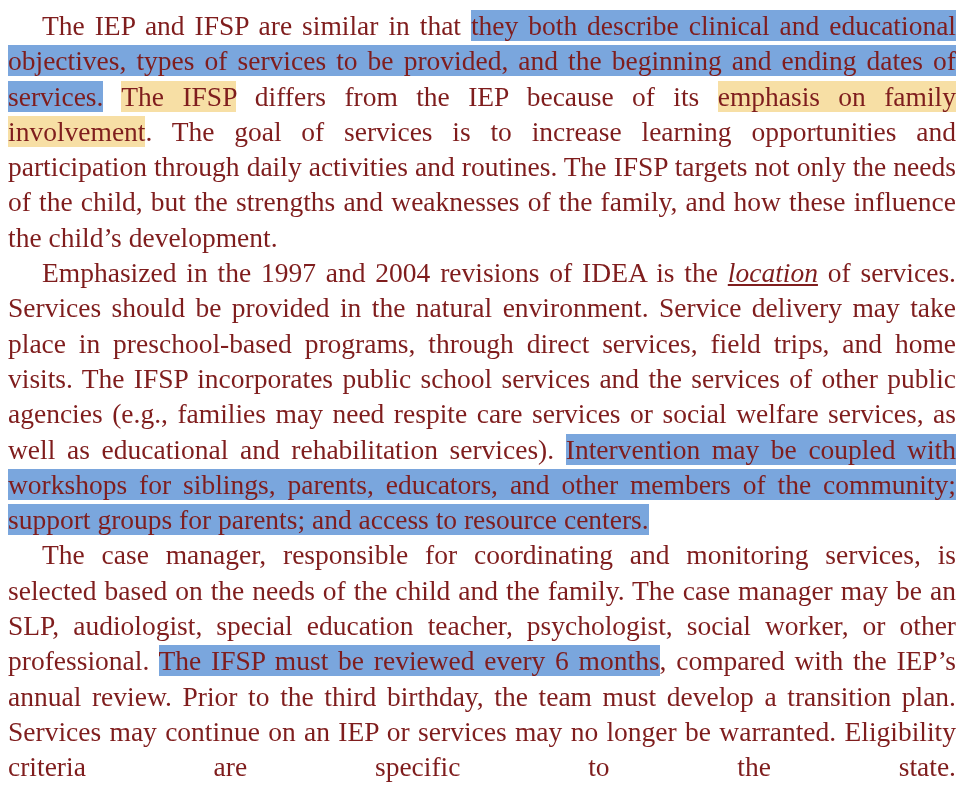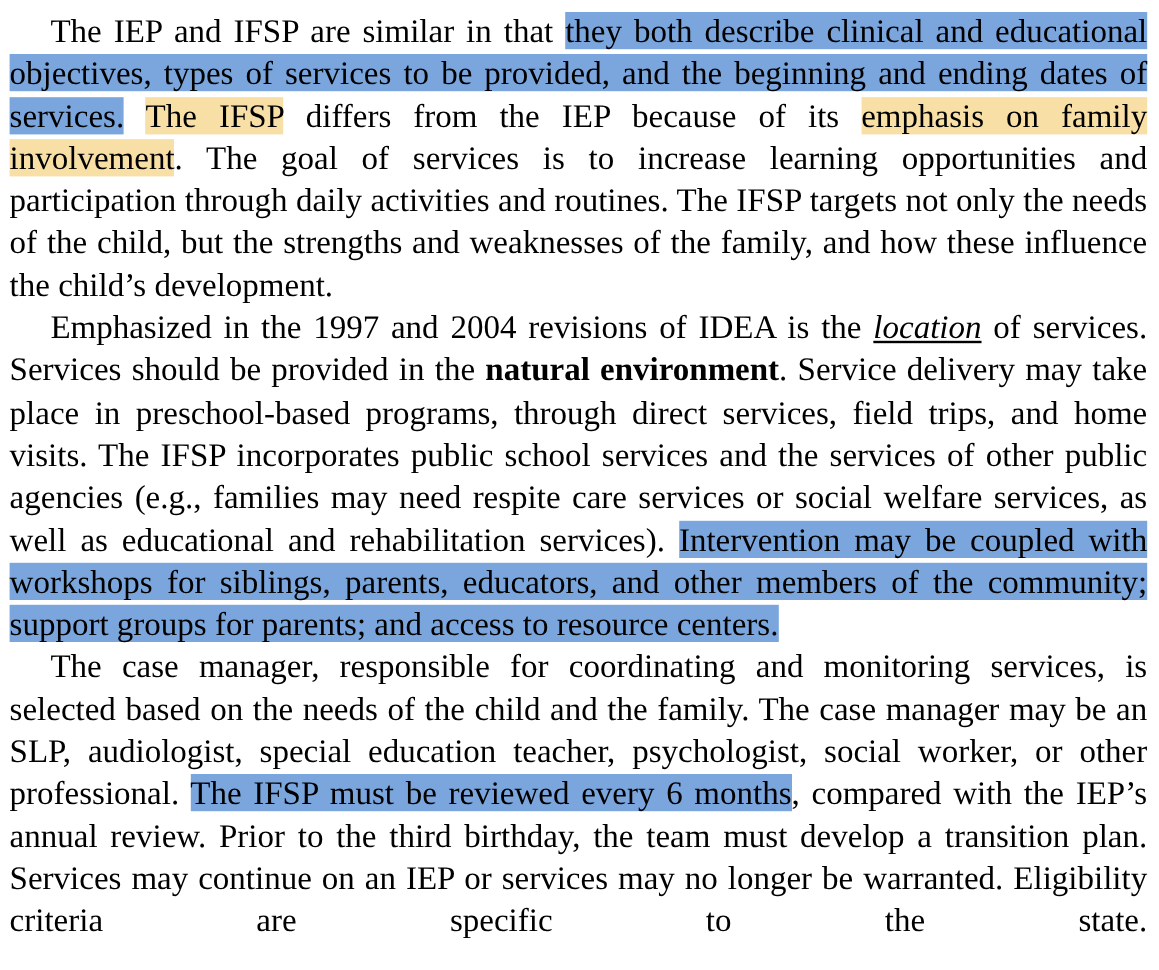--- a/index.html
+++ b/index.html
@@ -19,36 +19,36 @@
     height: 808px;
     padding: 8px 10px 0 8px;
     background: #ffffff;
   }
   .para {
     margin: 0;
     text-align: justify;
     text-justify: inter-word;
     font-size: 27.5px;
     line-height: 35.3px;
-    color: #000000;
+    color: #7f1d1d;
     text-indent: 34px;
     hyphens: none;
   }
   .hl-blue {
     background-color: #7aa6dd;
   }
   .hl-yellow {
     background-color: #f7dfa5;
   }
   .it {
     font-style: italic;
     text-decoration: underline;
   }
   .bd {
-    font-weight: bold;
+    font-weight: normal;
   }
   
   .para.clipped::after {
     content: "";
     display: inline-block;
     width: 100%;
   }
 </style>
 </head>
 <body>

